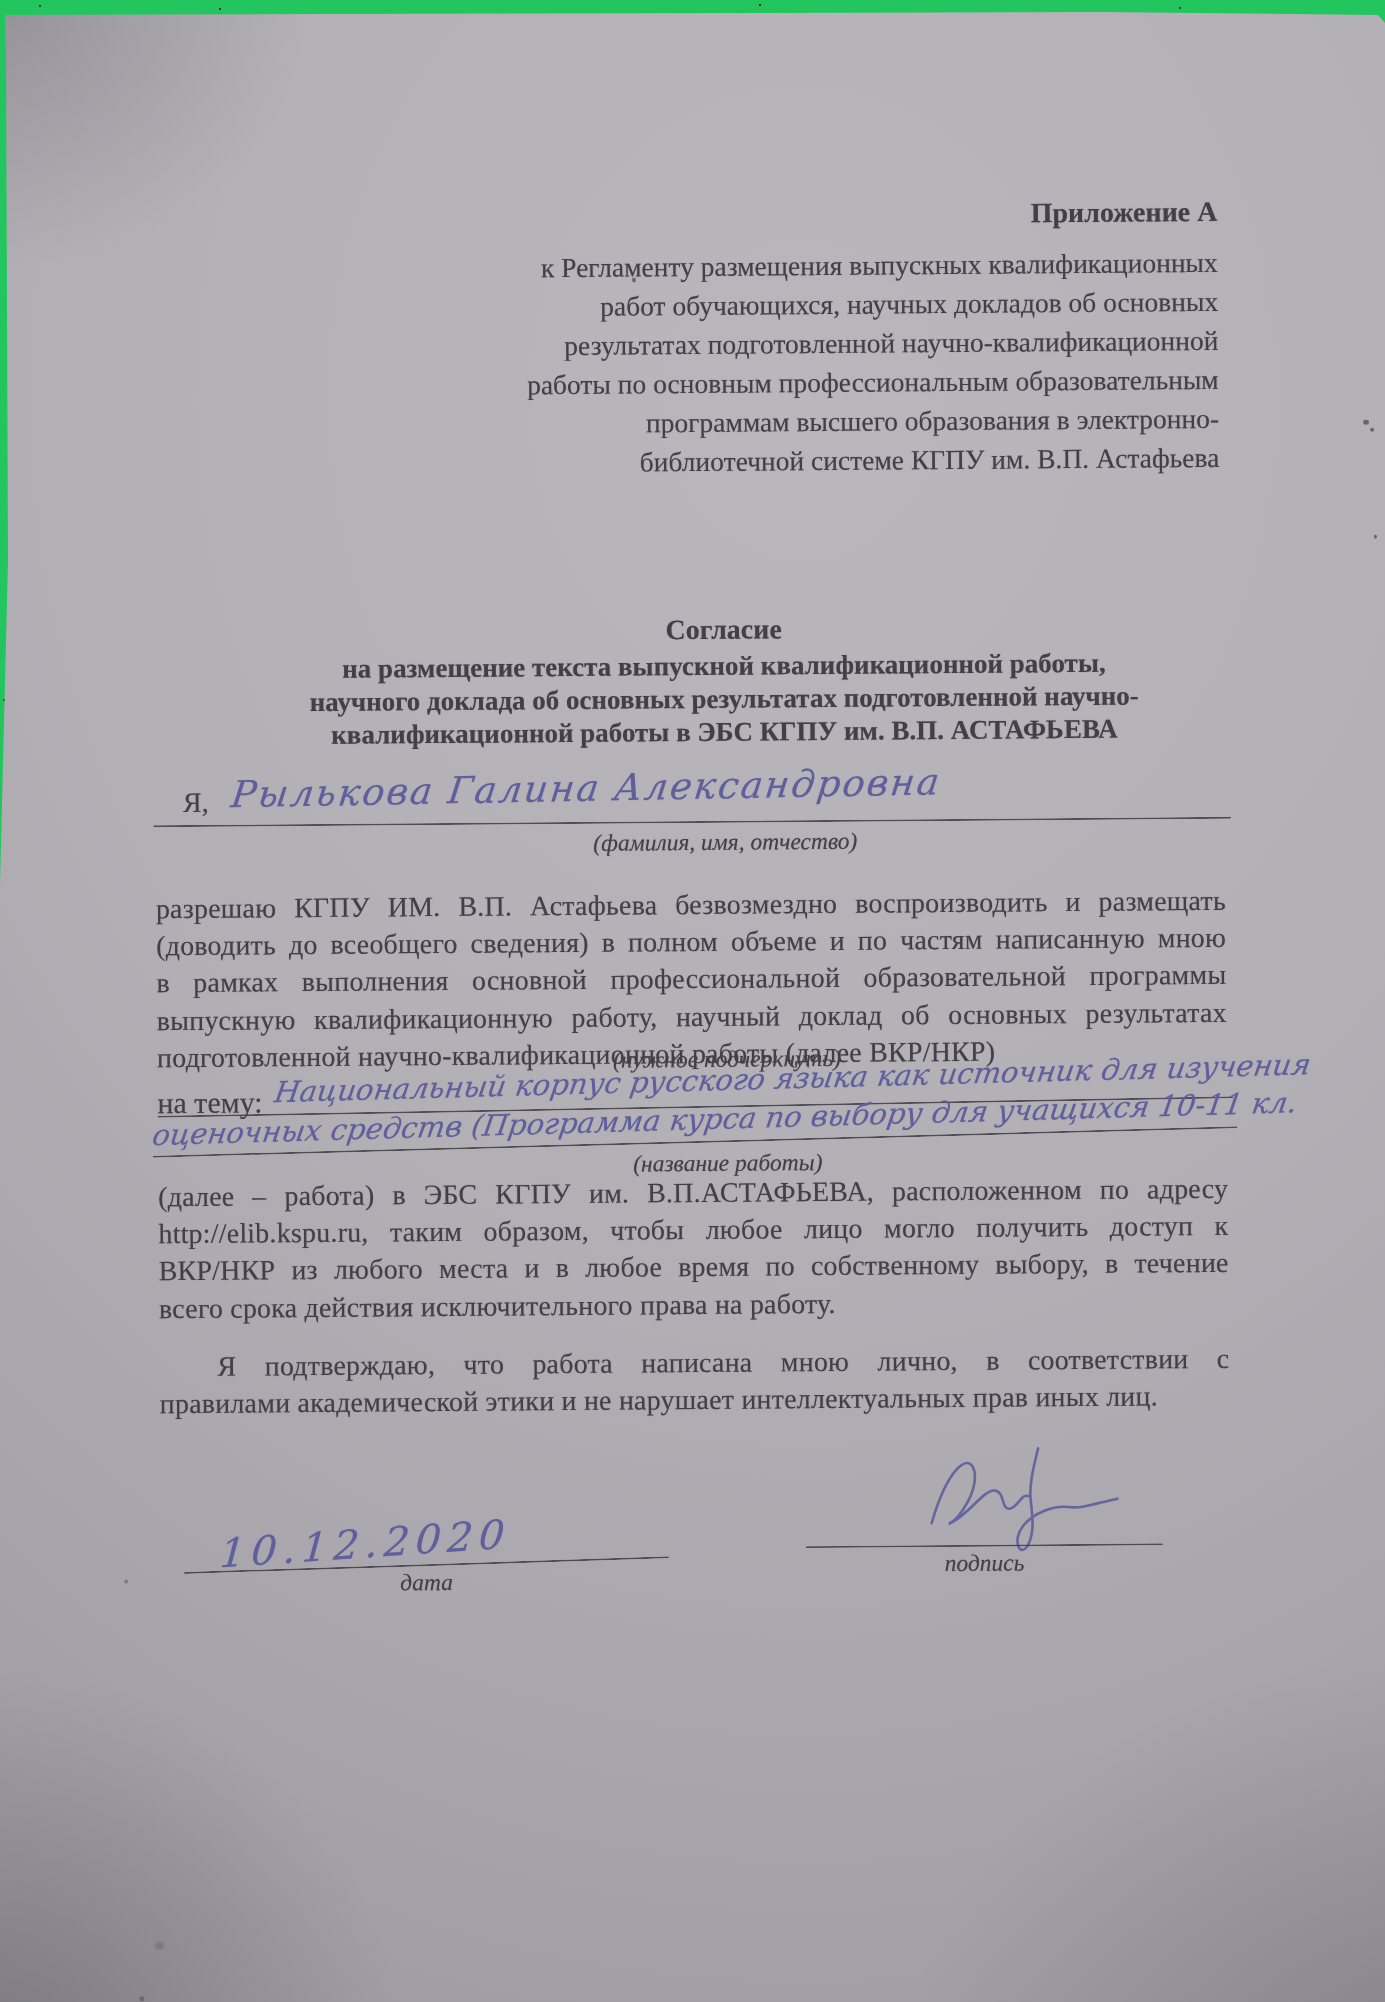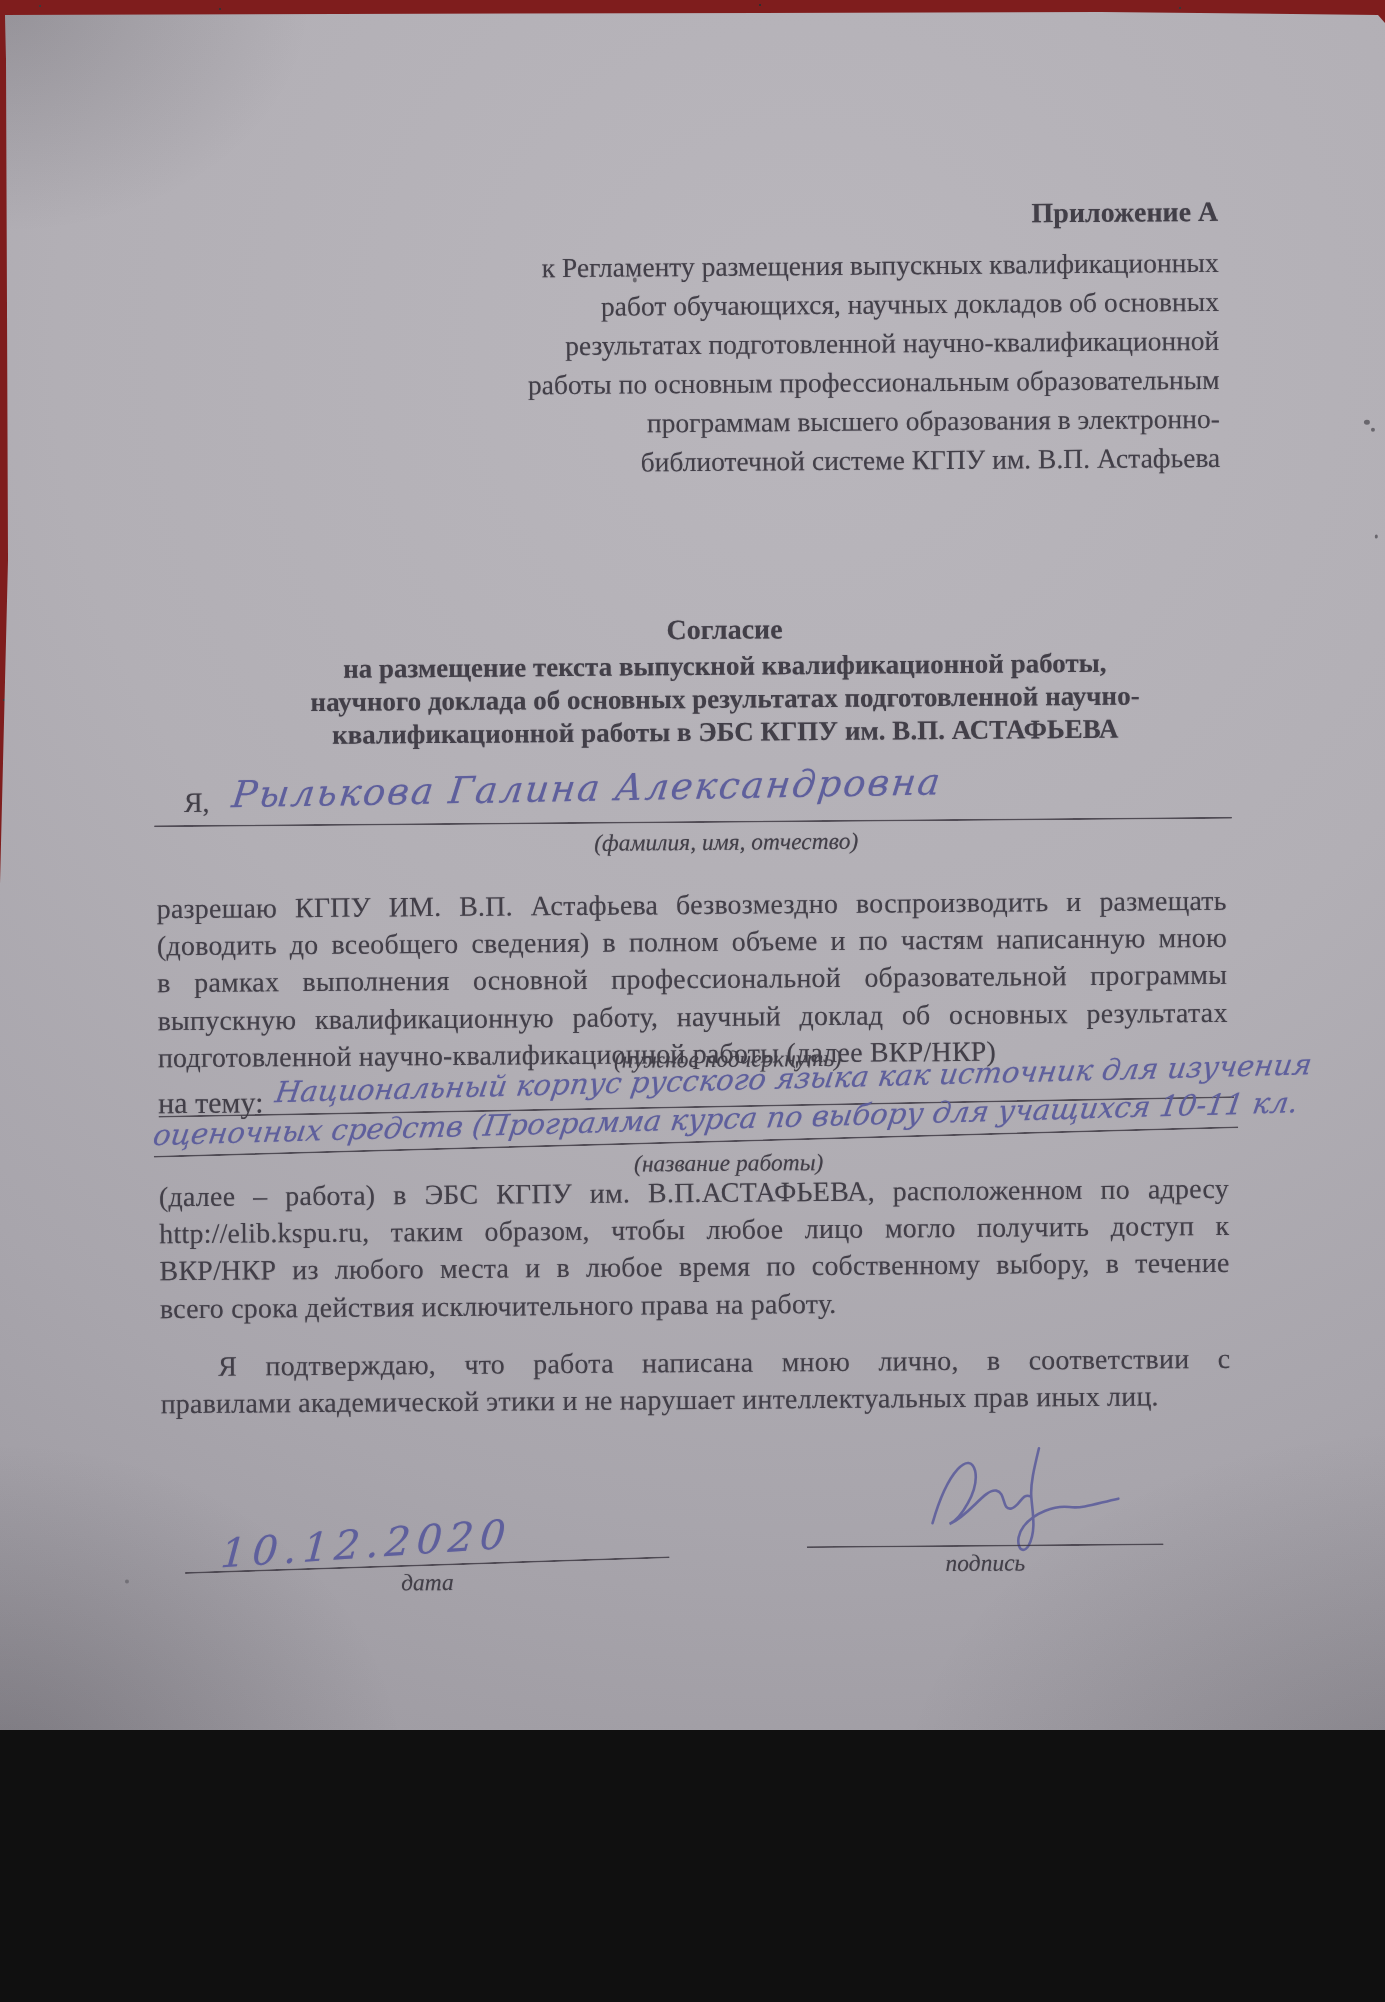--- a/index.html
+++ b/index.html
@@ -1,16 +1,16 @@
 <!DOCTYPE html>
 <html><head>
 <meta charset="utf-8">
 <style>
   html,body{margin:0;padding:0;background:#101010;}
-  .photo{position:relative;width:1385px;height:1730px;background:#7f1d1d;overflow:hidden;
+  .photo{position:relative;width:1385px;height:2002px;background:#22c55e;overflow:hidden;
          font-family:"Liberation Serif", serif;}
   
   .photo::before{content:"";position:absolute;inset:0;
      background-image:radial-gradient(2px 2px at 40px 6px, #3a3a3a 0 40%, transparent 41%),
        radial-gradient(2px 2px at 220px 9px, #333 0 40%, transparent 41%),
        radial-gradient(2px 2px at 760px 5px, #2f2f2f 0 40%, transparent 41%),
        radial-gradient(2px 2px at 1180px 8px, #383838 0 40%, transparent 41%),
        radial-gradient(2px 2px at 4px 700px, #3a3a3a 0 40%, transparent 41%);}
   .paper{position:absolute;inset:0;
      clip-path:polygon(5px 15px, 1100px 12px, 1378px 15px, 1385px 23px, 1385px 2002px,

